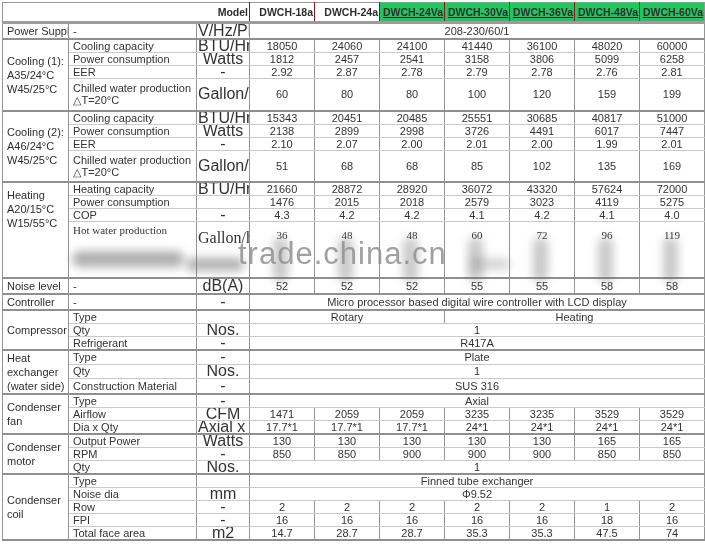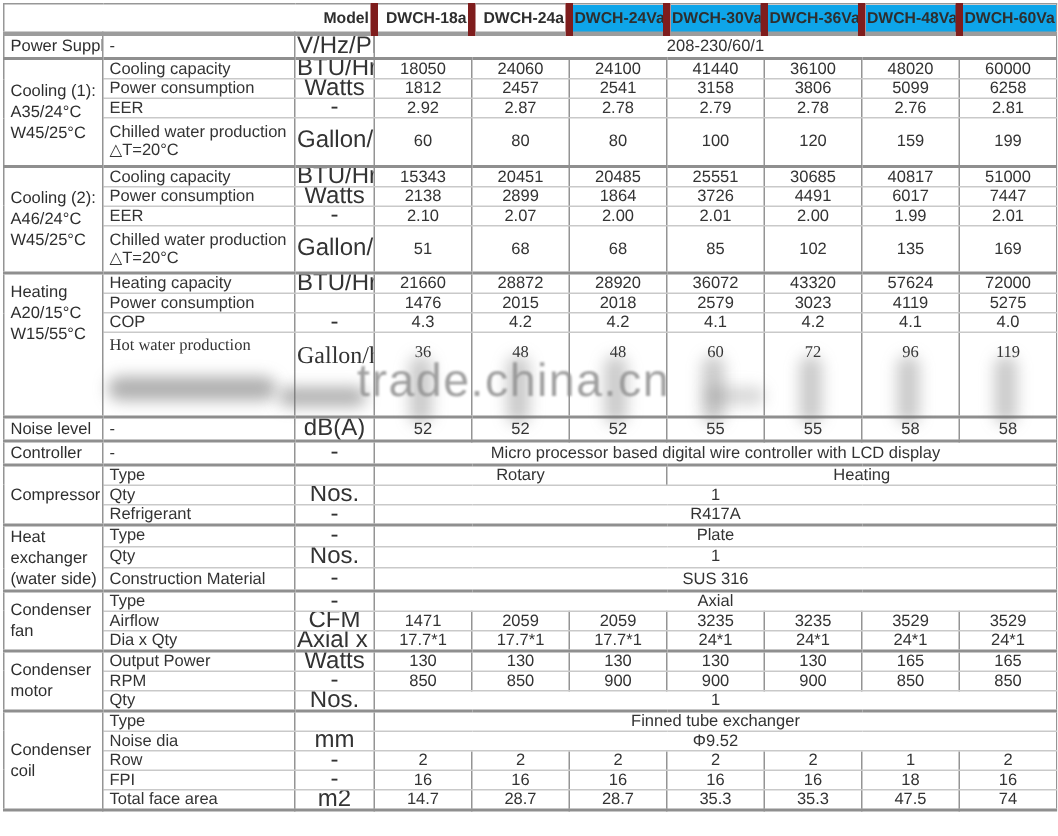--- a/index.html
+++ b/index.html
@@ -11,22 +11,22 @@
     border-collapse:collapse;table-layout:fixed;width:702px;
     margin:2px 0 0 2px;font-size:11px;color:#333;
     border:1px solid #979797;border-bottom:2px solid #8f8f8f;
   }
   thead tr{height:20px;}
   thead th{
     border:0;border-bottom:3px solid #9c9c9c;
     font-weight:bold;font-size:10.5px;color:#2e2e2e;
     padding:0 1px;white-space:nowrap;overflow:hidden;text-align:right;
   }
-  thead th.colsep{border-left:5px solid #7f1d1d;}
-  thead th.shade{background:#0ea5e9;}
+  thead th.colsep{border-left:1px solid #7f1d1d;}
+  thead th.shade{background:#22c55e;text-decoration:underline;}
   tbody tr{height:13px;}
   tbody tr.h2{height:32px;}
   tbody tr.hw{height:56px;font-family:Liberation Serif, serif;}
   tbody td{
     border-left:1px solid #949494;border-right:1px solid #949494;
     border-top:1px solid #c9c9c9;border-bottom:1px solid #c9c9c9;
     padding:0 2px;line-height:12px;white-space:nowrap;overflow:hidden;
     text-align:center;vertical-align:middle;
   }
   tbody tr.thick>td{border-top:2px solid #8f8f8f;}
@@ -158,21 +158,21 @@
           <td class="val">25551</td>
           <td class="val">30685</td>
           <td class="val">40817</td>
           <td class="val">51000</td>
         </tr>
         <tr>
           <td class="prm">Power consumption</td>
           <td class="unt">Watts</td>
           <td class="val">2138</td>
           <td class="val">2899</td>
-          <td class="val">1864</td>
+          <td class="val">2998</td>
           <td class="val">3726</td>
           <td class="val">4491</td>
           <td class="val">6017</td>
           <td class="val">7447</td>
         </tr>
         <tr>
           <td class="prm">EER</td>
           <td class="unt">-</td>
           <td class="val">2.10</td>
           <td class="val">2.07</td>

